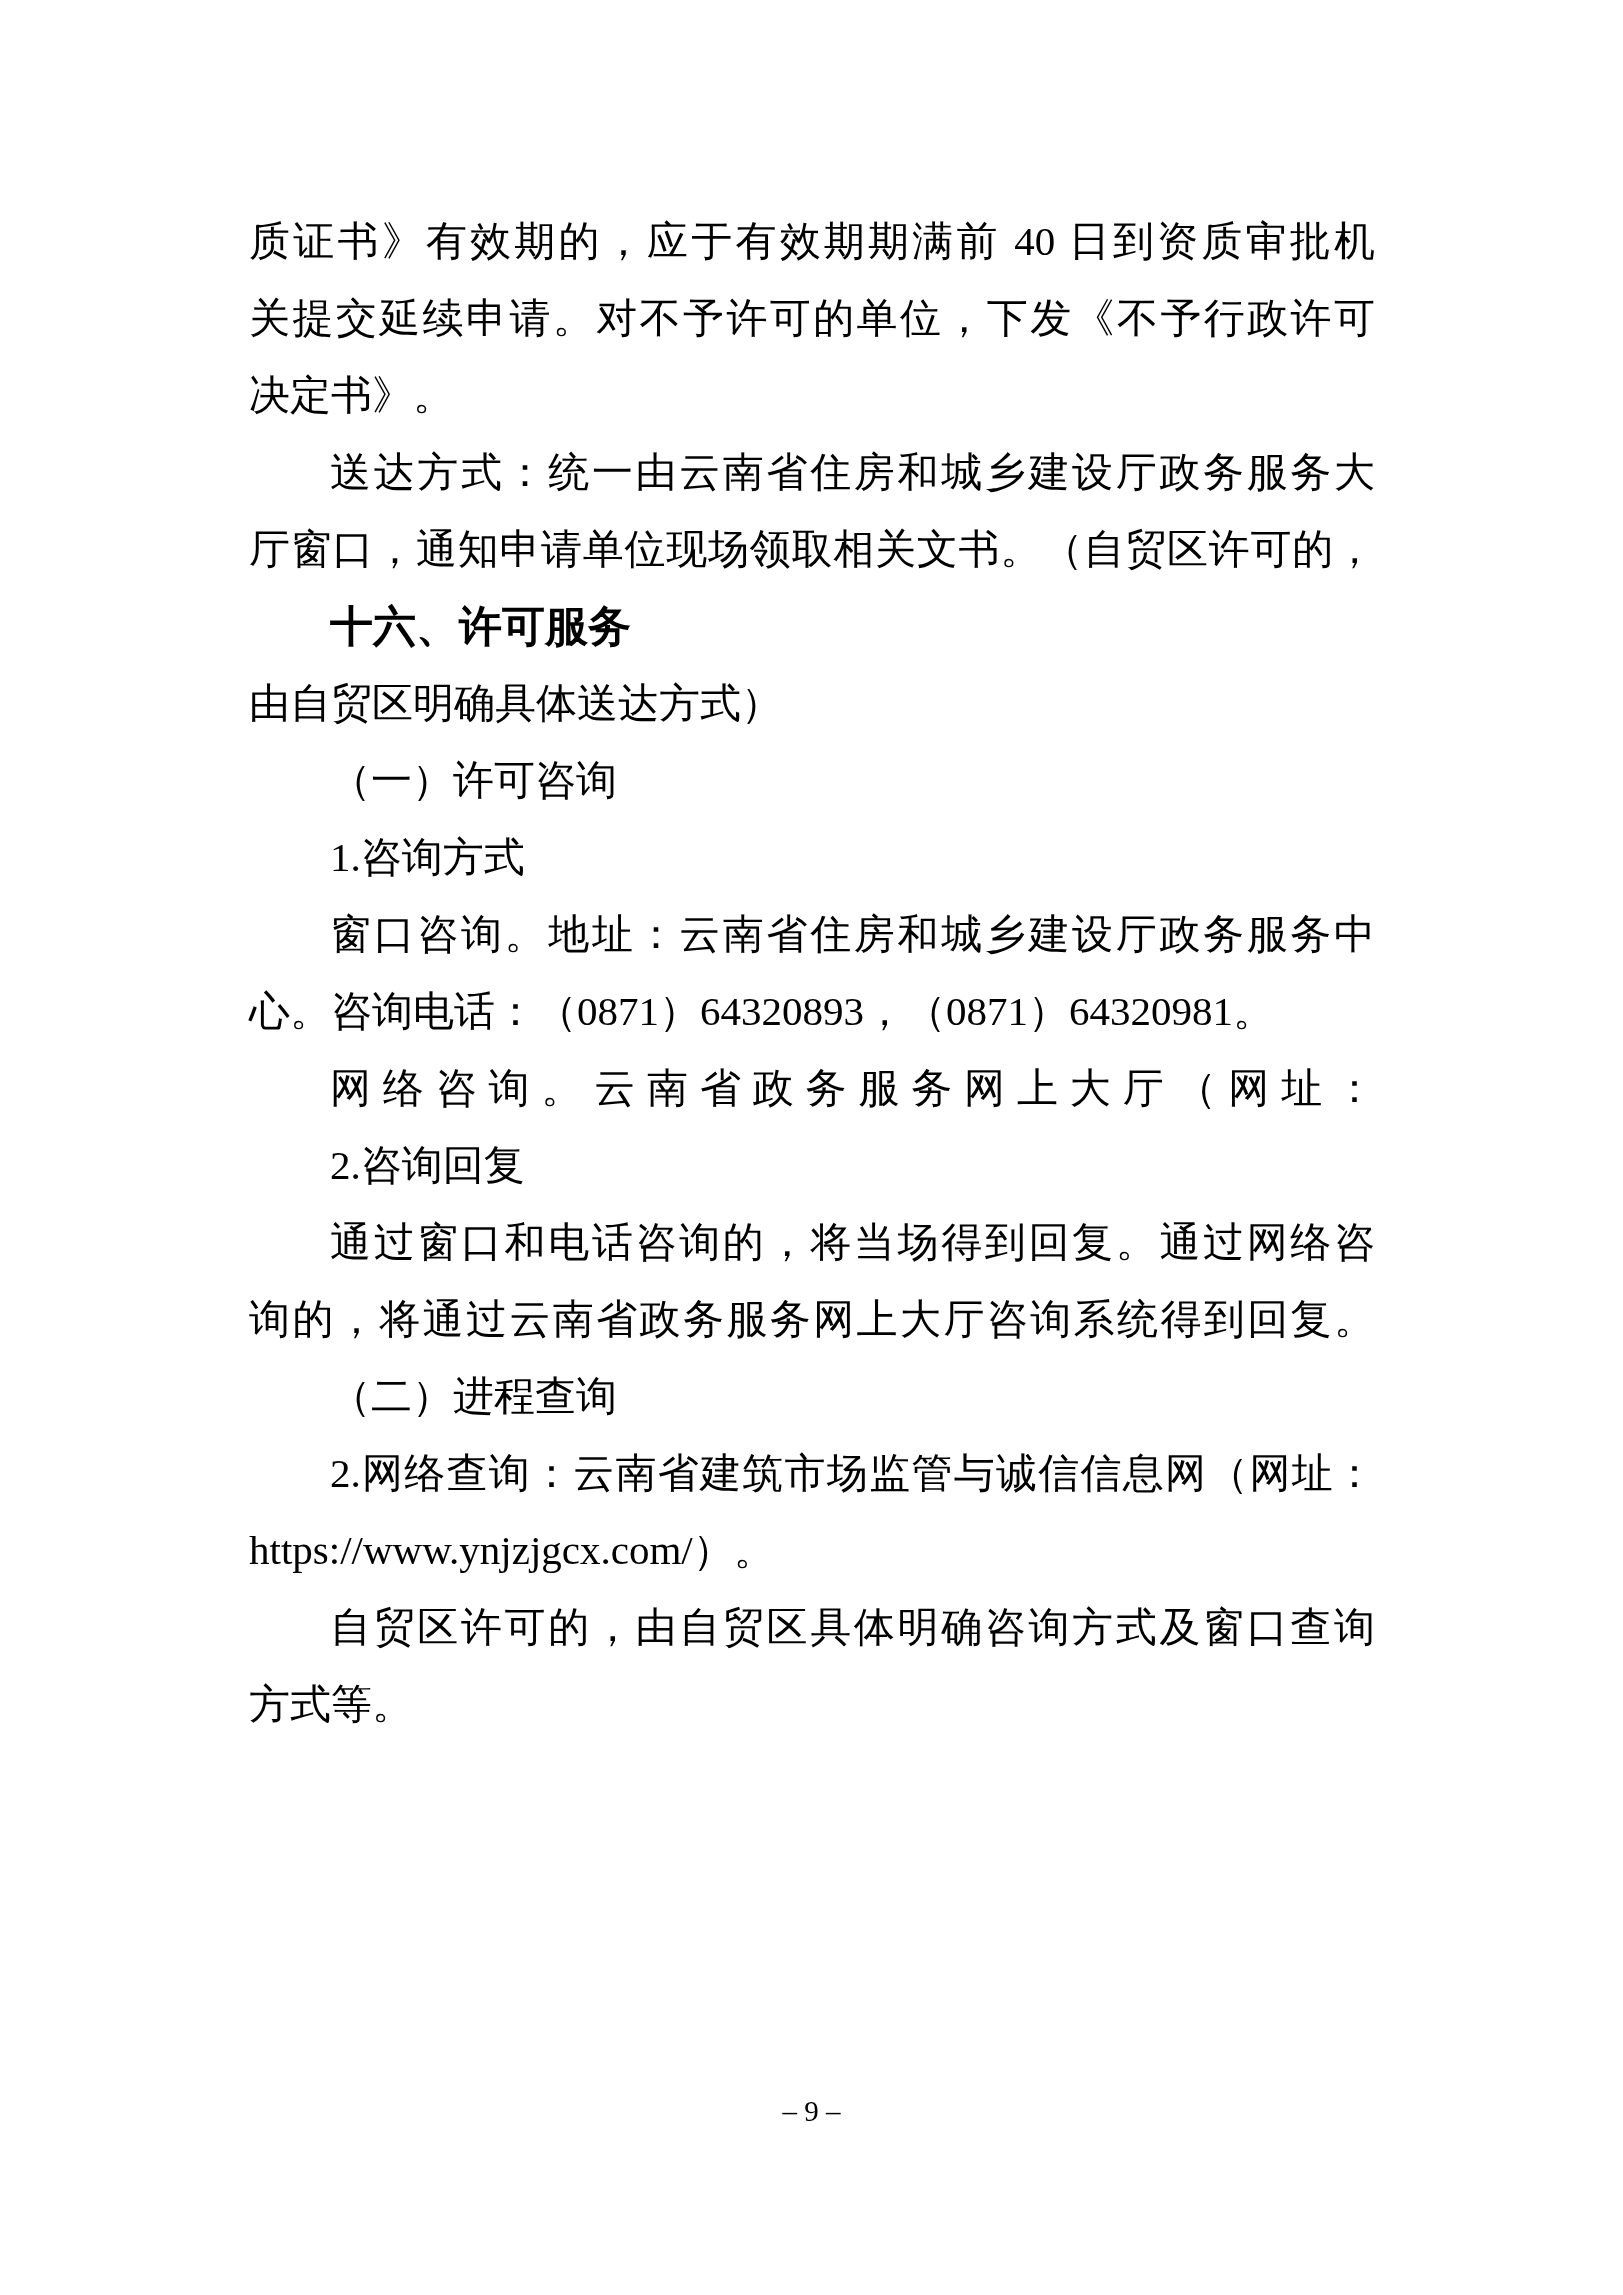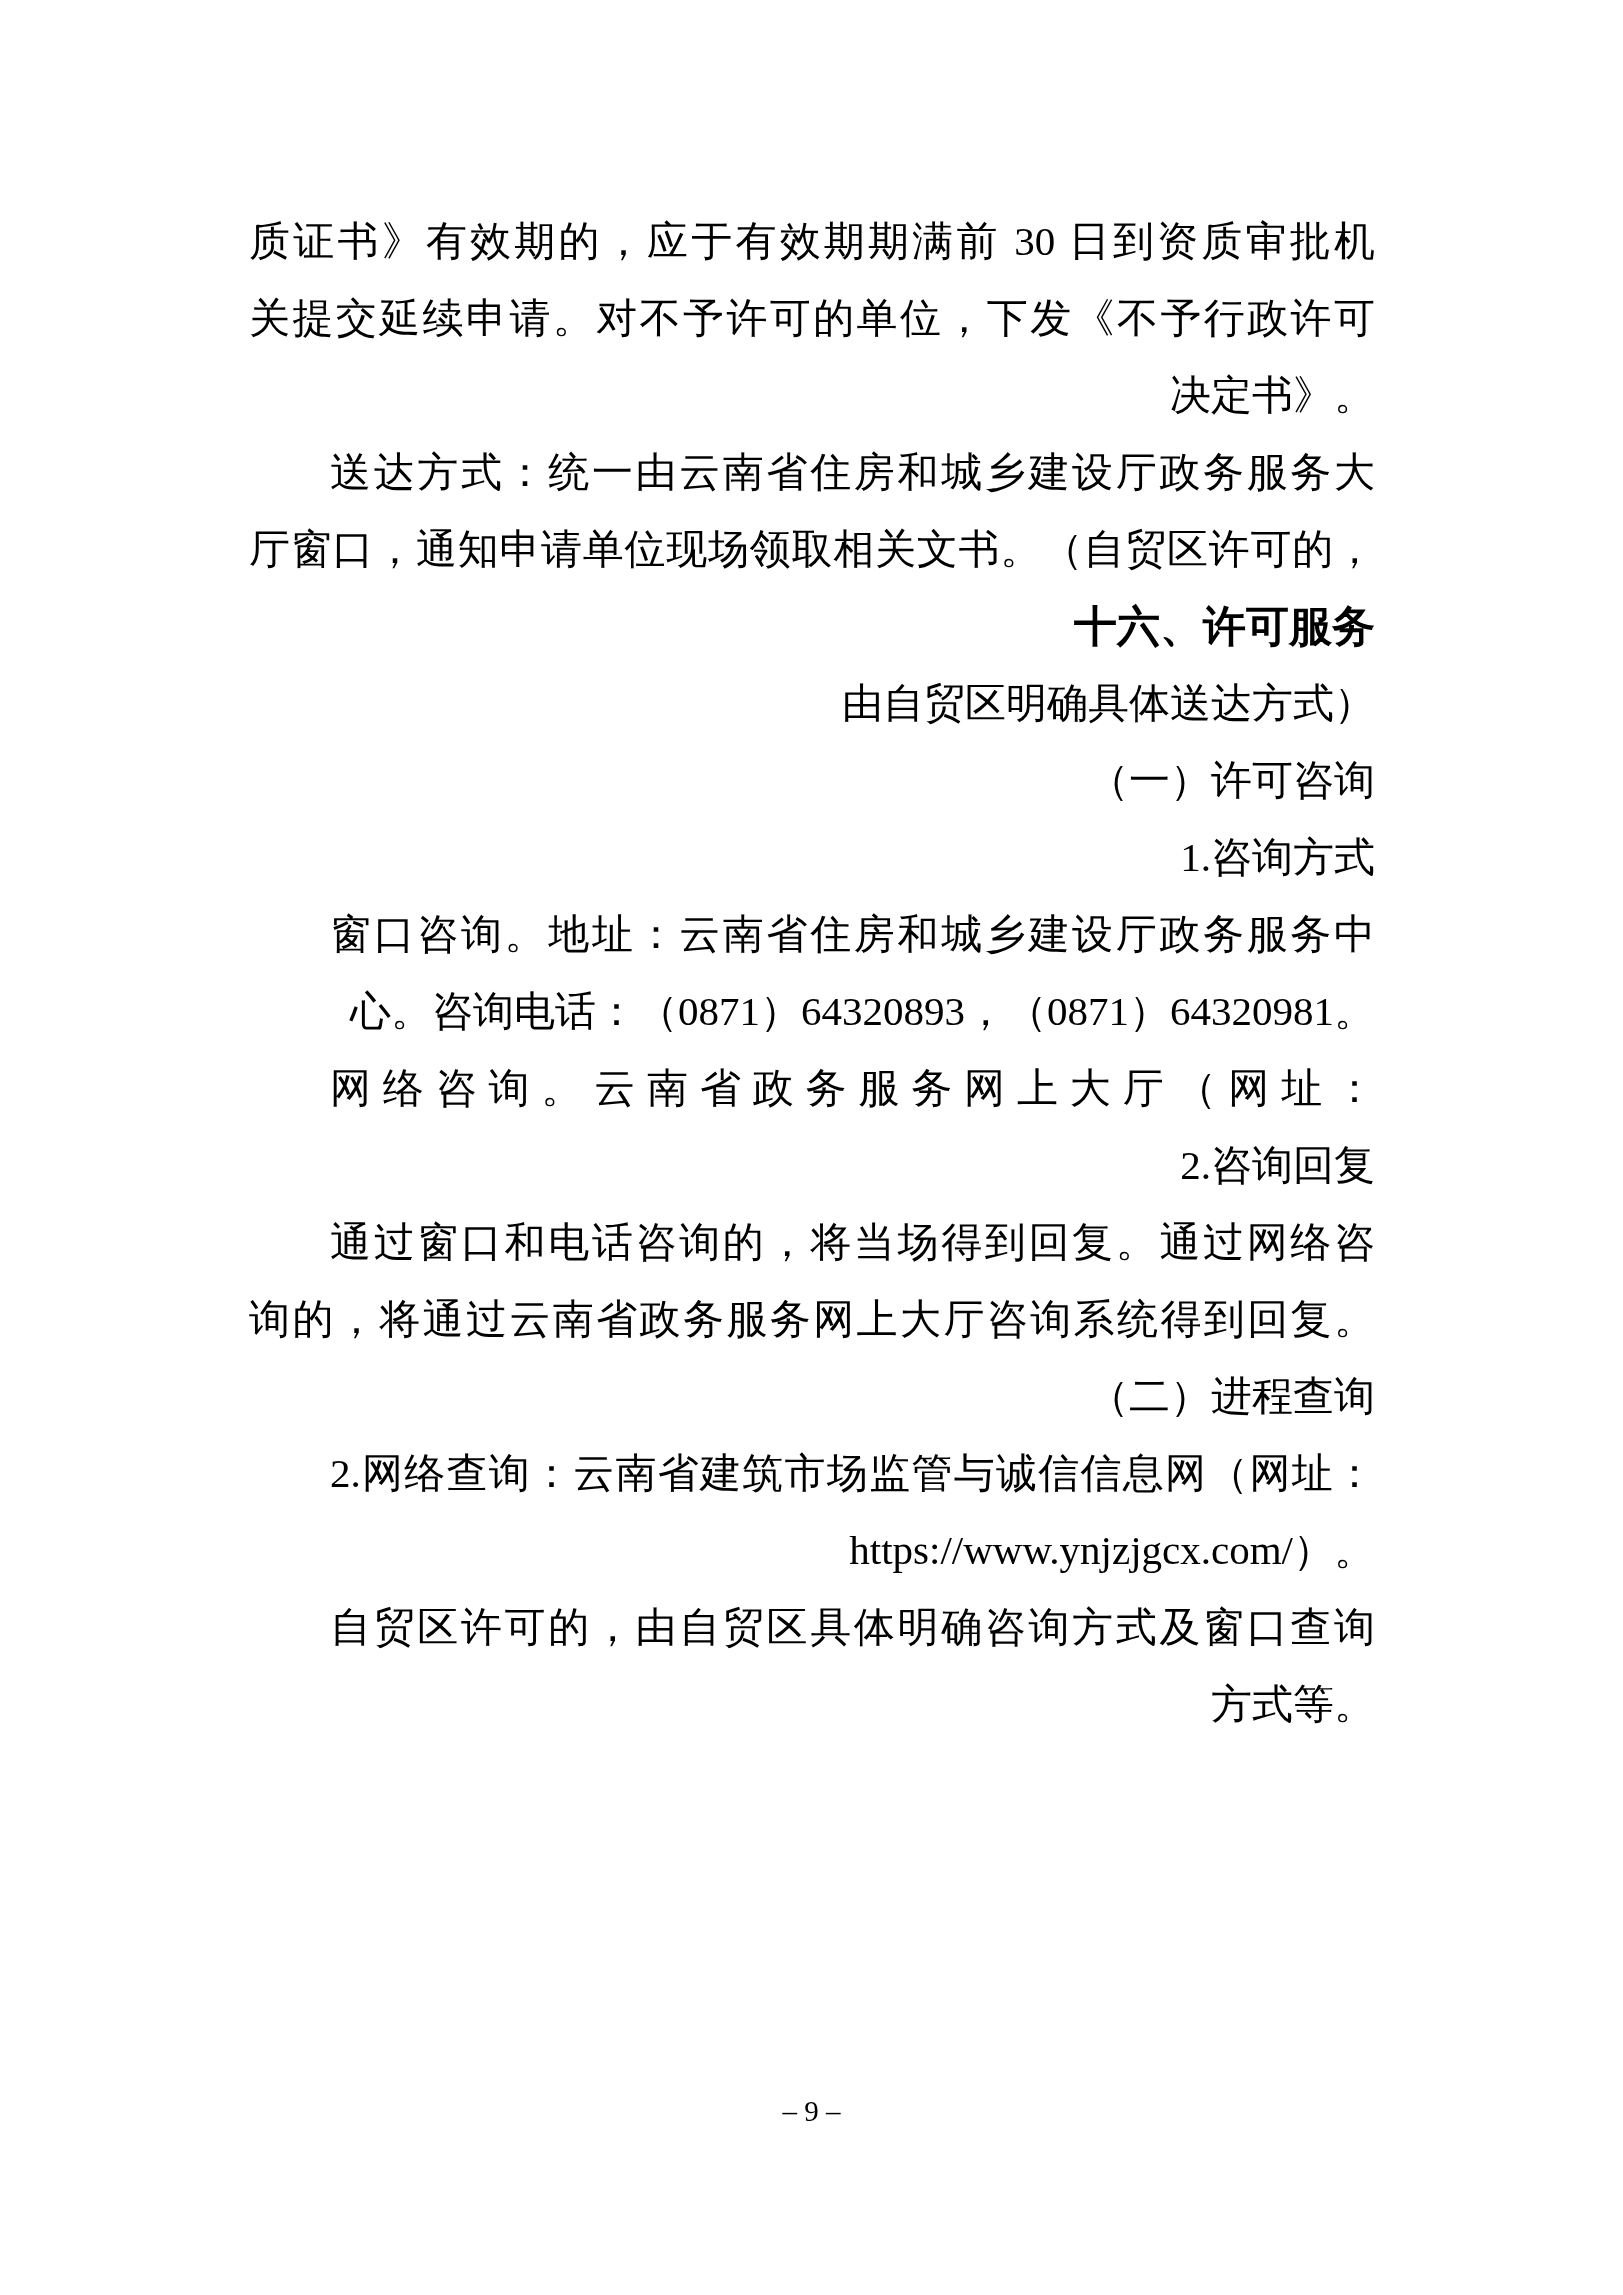--- a/index.html
+++ b/index.html
@@ -15,21 +15,21 @@
   .doc {
     position: absolute;
     left: 249px;
     top: 203px;
     width: 1126px;
   }
   .ln {
     font-size: 41px;
     line-height: 77px;
     white-space: pre-wrap;
-    text-align: right;
+    text-align: left;
   }
   
   .j {
     text-align: justify;
     text-align-last: justify;
   }
   
   .ind { text-indent: 81px; }
   
   .h1 {
@@ -47,21 +47,21 @@
     text-align: center;
     font-size: 29px;
     line-height: 39px;
     font-family: "Liberation Serif", "DejaVu Serif", serif;
   }
 </style>
 </head>
 <body>
 
 <div class="doc">
-  <div class="ln j">质证书》有效期的，应于有效期期满前 30 日到资质审批机</div>
+  <div class="ln j">质证书》有效期的，应于有效期期满前 40 日到资质审批机</div>
   <div class="ln j">关提交延续申请。对不予许可的单位，下发《不予行政许可</div>
   <div class="ln">决定书》。</div>
   <div class="ln j ind">送达方式：统一由云南省住房和城乡建设厅政务服务大</div>
   <div class="ln j">厅窗口，通知申请单位现场领取相关文书。（自贸区许可的，</div>
   <div class="ln h1 ind">十六、许可服务</div>
   <div class="ln">由自贸区明确具体送达方式）</div>
   <div class="ln sub ind">（一）许可咨询</div>
   <div class="ln ind">1.咨询方式</div>
   <div class="ln j ind">窗口咨询。地址：云南省住房和城乡建设厅政务服务中</div>
   <div class="ln">心。咨询电话：（0871）64320893，（0871）64320981。</div>

